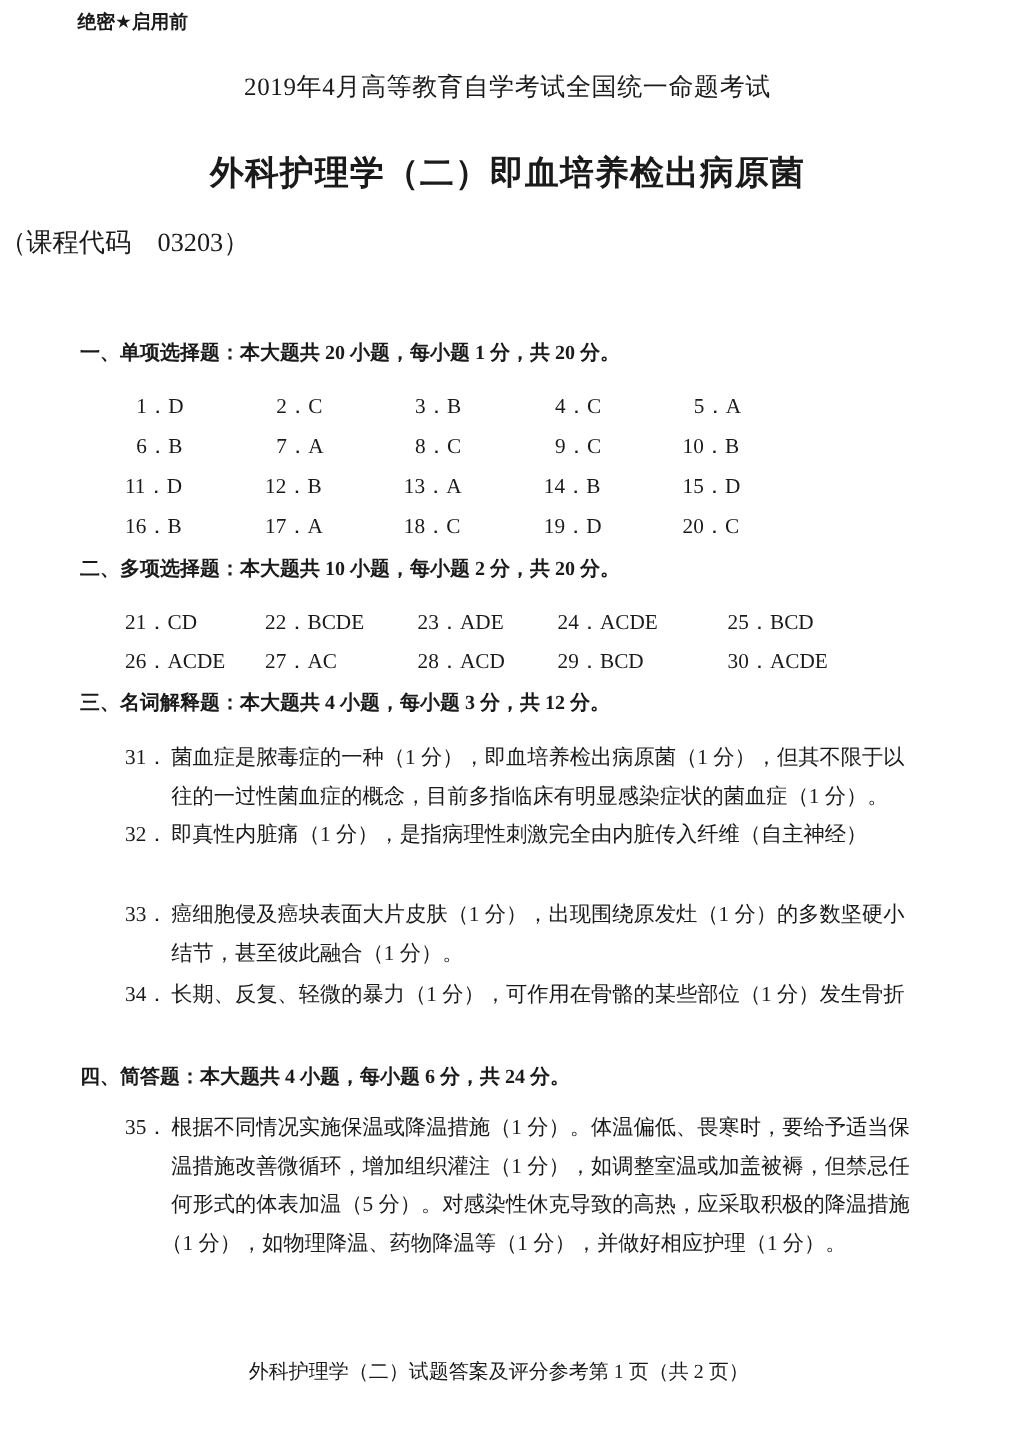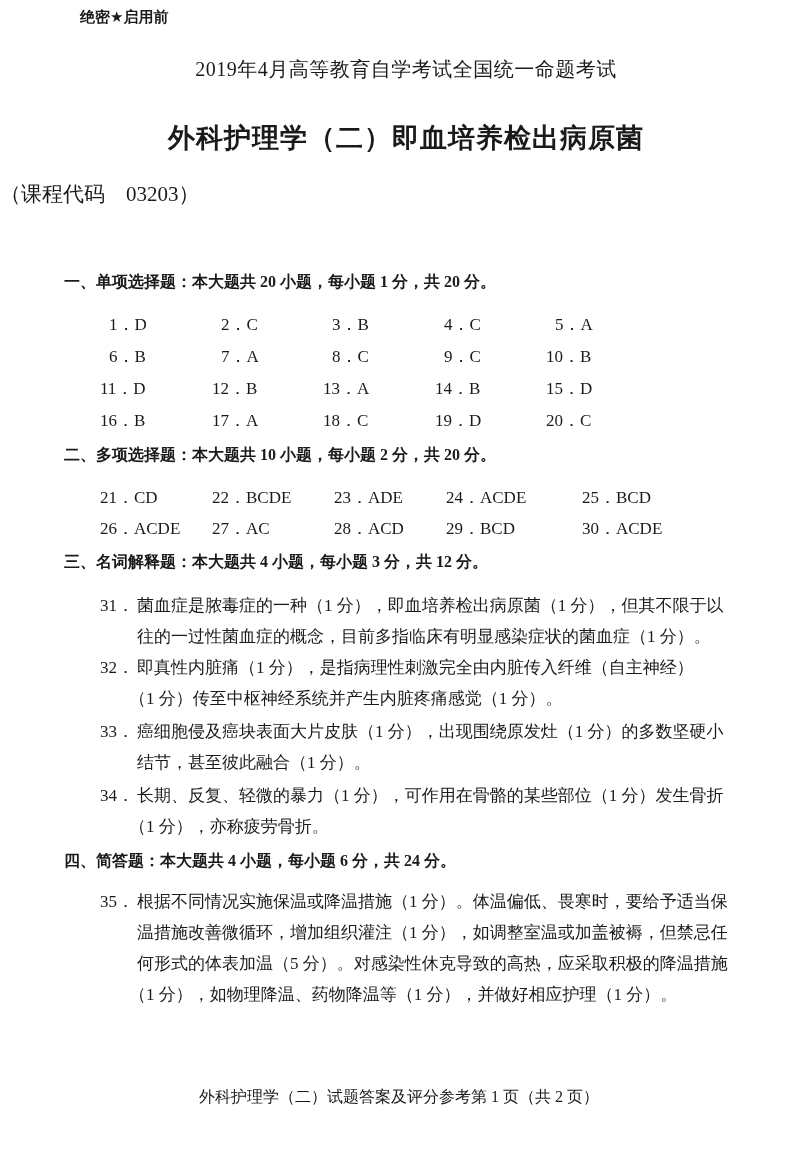--- a/index.html
+++ b/index.html
@@ -3,21 +3,21 @@
   <meta charset="utf-8">
   <style>
     html, body { margin: 0; padding: 0; background: #ffffff; }
     body {
       width: 812px; height: 1162px; position: relative; overflow: hidden;
       color: #1a1a1a;
       font-family: "Liberation Serif", "DejaVu Serif", serif;
     }
     .abs { position: absolute; white-space: nowrap; }
     .secret {
-      left: 80px; top: 8px; font-size: 15px; font-weight: bold;
+      left: 62px; top: 8px; font-size: 15px; font-weight: bold;
       font-family: "DejaVu Sans", "Liberation Sans", sans-serif; letter-spacing: 0px;
     }
     .title1 {
       left: 0; width: 812px; text-align: center; top: 56px;
       font-size: 20px; letter-spacing: 0.5px;
     }
     .title2 {
       left: 0; width: 812px; text-align: center; top: 120px;
       font-size: 27px; font-weight: bold;
       font-family: "DejaVu Sans", "Liberation Sans", sans-serif; letter-spacing: 1px;
@@ -102,37 +102,35 @@
     <div style="margin-left:37px;">
       <span class="line">菌血症是脓毒症的一种（1 分），即血培养检出病原菌（1 分），但其不限于以</span>
       <span class="line">往的一过性菌血症的概念，目前多指临床有明显感染症状的菌血症（1 分）。</span>
     </div>
   </div>
 
   <div class="item" style="top:652px;left:100px;width:680px;">
     <span class="item-num">32．</span>
     <div style="margin-left:37px;">
       <span class="line">即真性内脏痛（1 分），是指病理性刺激完全由内脏传入纤维（自主神经）</span>
-      <span class="line" style="margin-left:-8px;">（1 分）传至中枢神经系统并产生内脏疼痛感觉（1 分）。</span>
     </div>
   </div>
 
   <div class="item" style="top:716px;left:100px;width:680px;">
     <span class="item-num">33．</span>
     <div style="margin-left:37px;">
       <span class="line">癌细胞侵及癌块表面大片皮肤（1 分），出现围绕原发灶（1 分）的多数坚硬小</span>
       <span class="line">结节，甚至彼此融合（1 分）。</span>
     </div>
   </div>
 
   <div class="item" style="top:780px;left:100px;width:680px;">
     <span class="item-num">34．</span>
     <div style="margin-left:37px;">
       <span class="line">长期、反复、轻微的暴力（1 分），可作用在骨骼的某些部位（1 分）发生骨折</span>
-      <span class="line" style="margin-left:-8px;">（1 分），亦称疲劳骨折。</span>
     </div>
   </div>
 
   <div class="abs section-heading" style="top:851px;">四、简答题：本大题共 4 小题，每小题 6 分，共 24 分。</div>
 
   <div class="item" style="top:886px;left:100px;width:680px;">
     <span class="item-num">35．</span>
     <div style="margin-left:37px;">
       <span class="line">根据不同情况实施保温或降温措施（1 分）。体温偏低、畏寒时，要给予适当保</span>
       <span class="line">温措施改善微循环，增加组织灌注（1 分），如调整室温或加盖被褥，但禁忌任</span>

